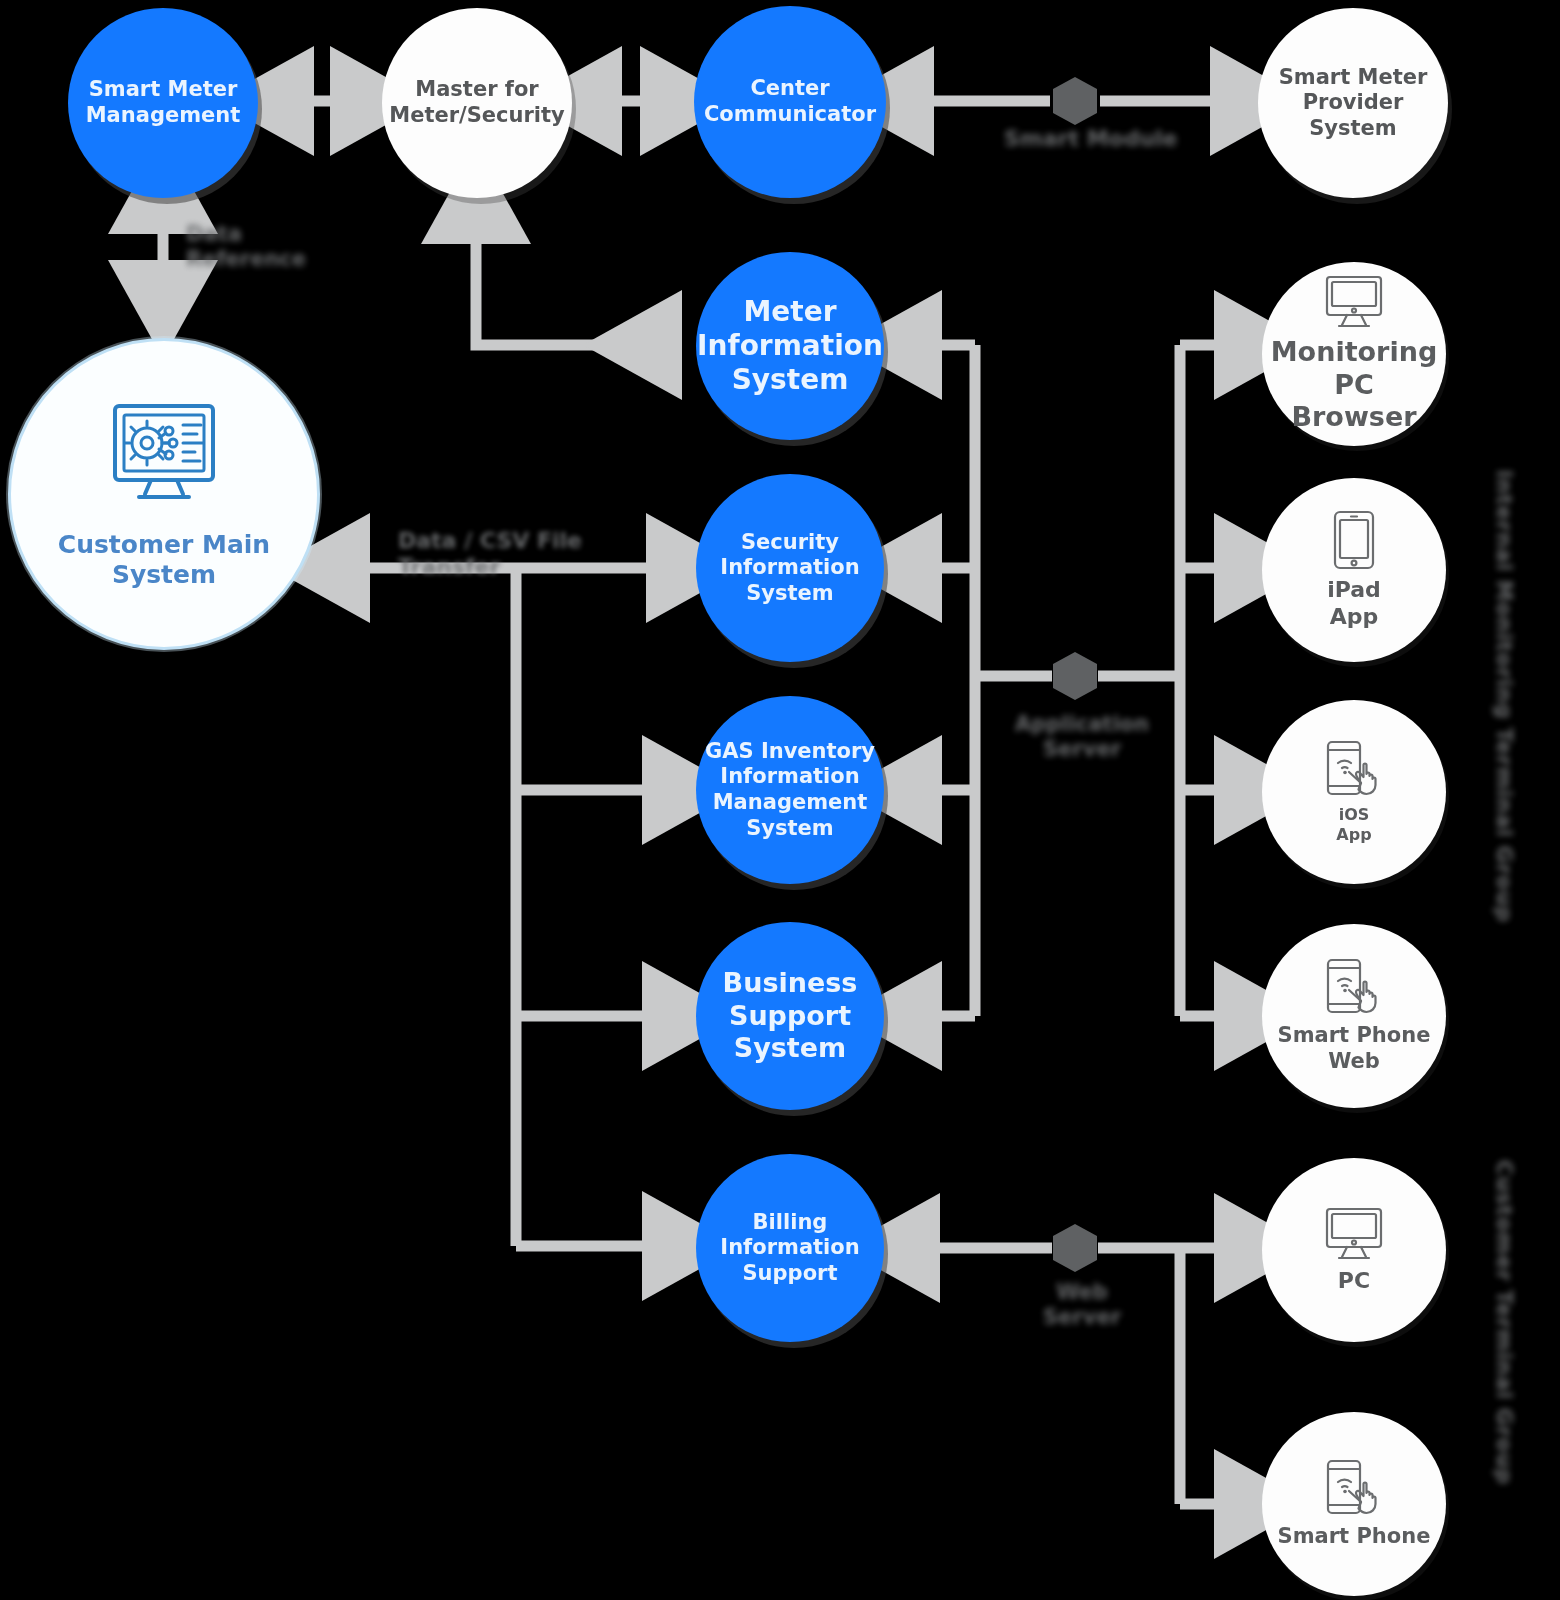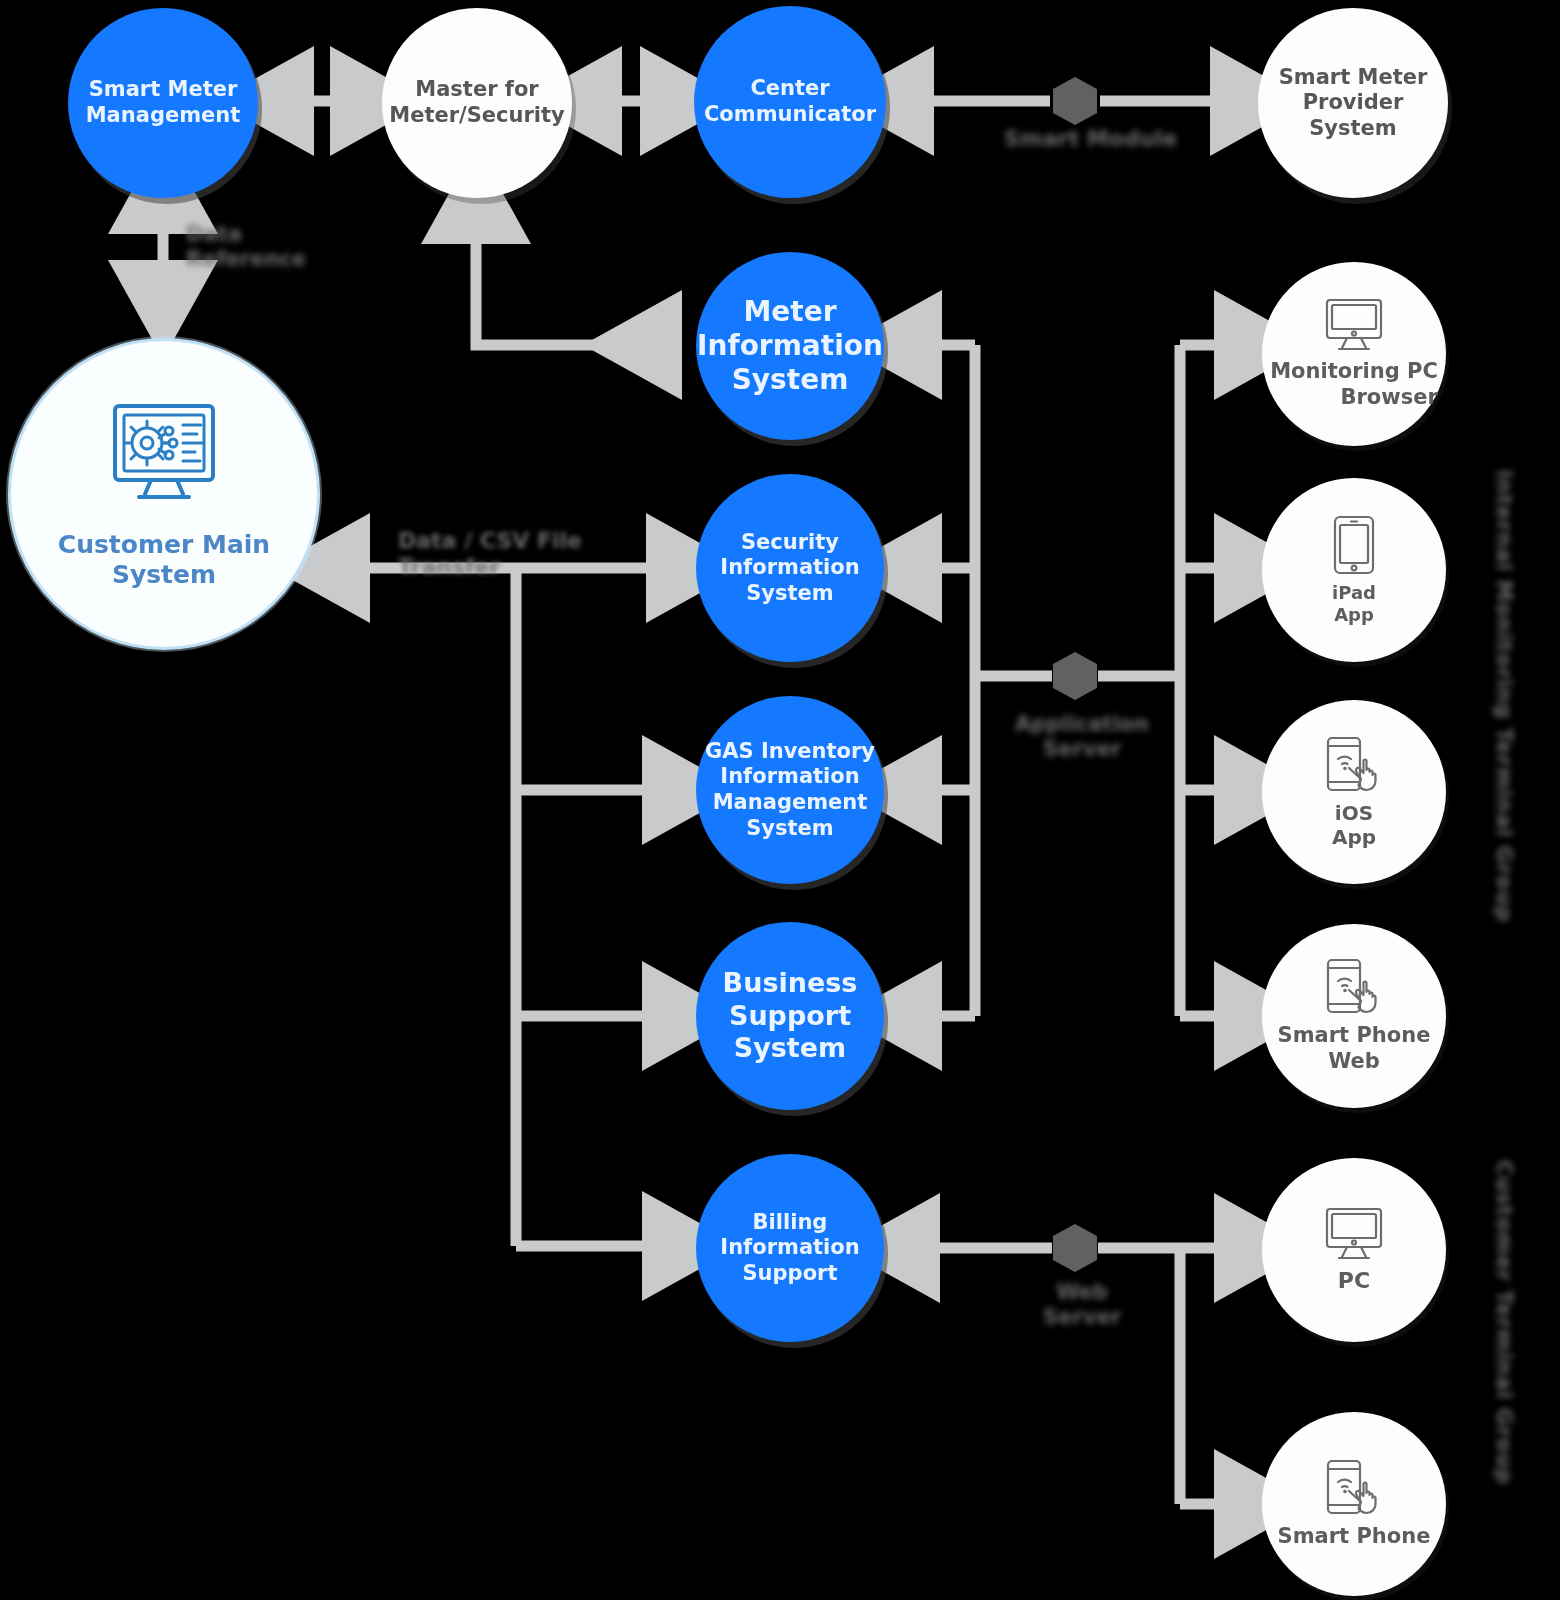--- a/index.html
+++ b/index.html
@@ -209,47 +209,47 @@
 Support
 System</span>
   </div>
 
   <div class="node n-blue" style="left:696px;top:1154px;width:188px;height:188px;font-size:21px;">
     <span class="lbl">Billing
 Information
 Support</span>
   </div>
 
-  <div class="node n-dev" style="left:1262px;top:262px;width:184px;height:184px;font-size:21px;text-align:right;">
+  <div class="node n-dev" style="left:1262px;top:262px;width:184px;height:184px;font-size:27px;">
     <span class="icon-wrap">
       <svg width="62" height="56" viewBox="0 0 62 56" fill="none" stroke="#6b6d6f" stroke-width="2.2" stroke-linecap="round" stroke-linejoin="round">
         <rect x="4" y="3" width="54" height="38" rx="3"></rect>
         <rect x="9" y="8" width="44" height="24" rx="1.6"></rect>
         <circle cx="31" cy="36.5" r="2"></circle>
         <path d="M24 41l-5 10M38 41l5 10M16 52h30"></path>
       </svg>
     </span>
     <span class="lbl">Monitoring PC
 Browser</span>
   </div>
 
-  <div class="node n-dev" style="left:1262px;top:478px;width:184px;height:184px;font-size:18px;">
+  <div class="node n-dev" style="left:1262px;top:478px;width:184px;height:184px;font-size:22px;">
     <span class="icon-wrap">
       <svg width="46" height="62" viewBox="0 0 46 62" fill="none" stroke="#6b6d6f" stroke-width="2.2" stroke-linecap="round" stroke-linejoin="round">
         <rect x="4" y="3" width="38" height="56" rx="5"></rect>
         <rect x="9" y="11" width="28" height="38" rx="1.4"></rect>
         <path d="M20 7.5h6"></path>
         <circle cx="23" cy="54" r="2.4"></circle>
       </svg>
     </span>
     <span class="lbl">iPad
 App</span>
   </div>
 
-  <div class="node n-dev" style="left:1262px;top:700px;width:184px;height:184px;font-size:20px;">
+  <div class="node n-dev" style="left:1262px;top:700px;width:184px;height:184px;font-size:16px;">
     <span class="icon-wrap">
       <svg width="62" height="60" viewBox="0 0 62 60" fill="none" stroke="#6b6d6f" stroke-width="2.2" stroke-linecap="round" stroke-linejoin="round">
         <rect x="5" y="3" width="32" height="52" rx="4"></rect>
         <path d="M5 11h32M5 47h32"></path>
         <path d="M15 24a10 10 0 0 1 13 0M19 29a5 5 0 0 1 5.5 0"></path>
         <circle cx="22" cy="33.5" r="1.8" fill="#6b6d6f" stroke="none"></circle>
         <path d="M26 33l12 11"></path>
         <path d="M38 44c-3-4-5-7-5-9 0-2 2-3 3.5-1.5l4 4.5V26c0-2 3-2 3 0v9c0-2 3-2 3 0v2c0-2 3-2 3 0v3c0-2 3-2 3 0v6c0 5-4 9-9 9-4 0-6-2-8-4.5z"></path>
       </svg>
     </span>

